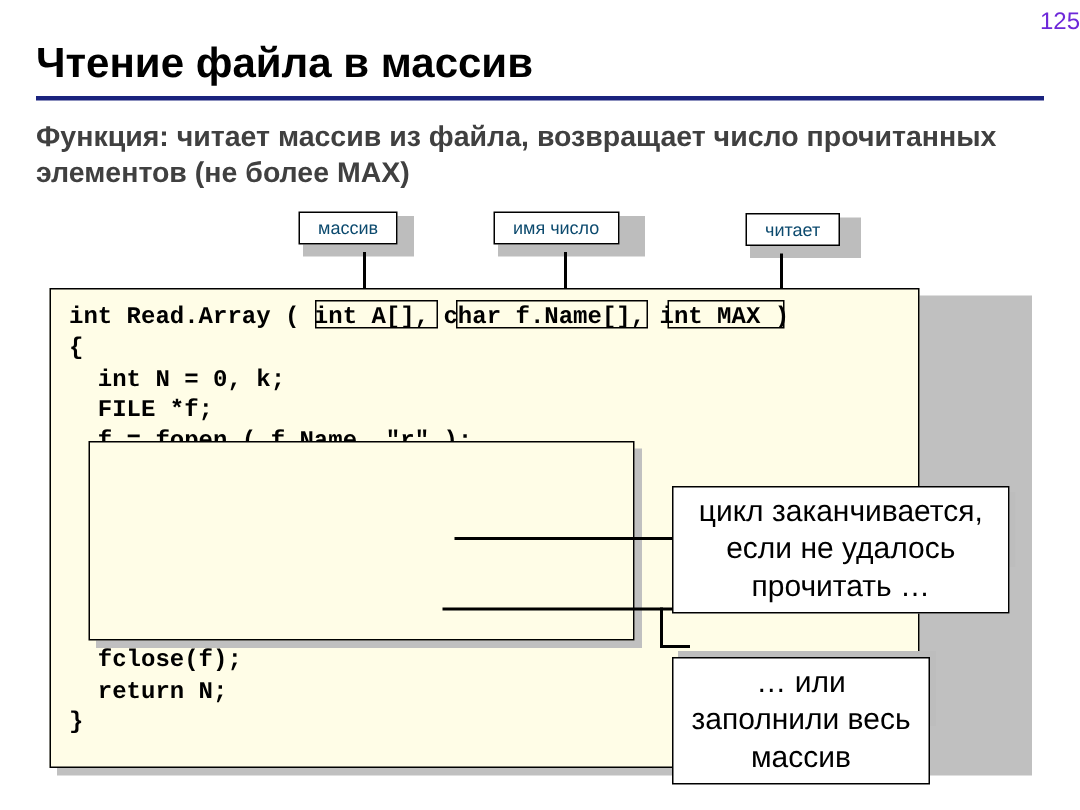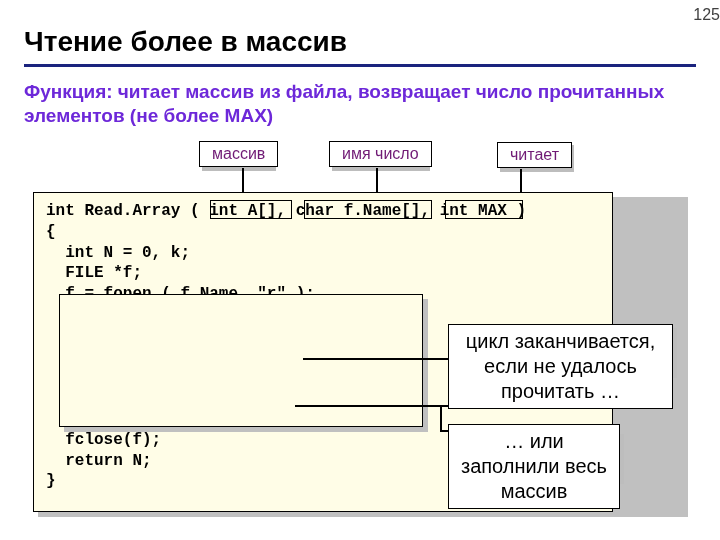--- a/index.html
+++ b/index.html
@@ -9,21 +9,21 @@
     background: #fff;
     font-family: Arial, Helvetica, sans-serif;
     position: relative;
     overflow: hidden;
   }
   .page-num {
     position: absolute;
     top: 6px;
     right: 0px;
     font-size: 16px;
-    color: #404040;
+    color: #6d28d9;
   }
   .title {
     position: absolute;
     top: 26px;
     left: 24px;
     font-size: 28px;
     font-weight: bold;
     color: #000;
   }
   .hr {
@@ -34,30 +34,30 @@
     height: 3px;
     background: #1a237e;
   }
   .subtitle {
     position: absolute;
     top: 80px;
     left: 24px;
     width: 672px;
     font-size: 19px;
     font-weight: bold;
-    color: #6d28d9;
+    color: #404040;
     line-height: 1.25;
   }
   .label-box {
     position: absolute;
     background: #fff;
     border: 1.5px solid #000;
-    font-size: 16px;
+    font-size: 12px;
     padding: 3px 12px;
-    color: #701a75;
+    color: #0c4a6e;
   }
   .label-shadow {
     position: absolute;
     background: #bdbdbd;
   }
   .lbl-array-sh { top: 144px; left: 202px; width: 74px; height: 27px; }
   .lbl-array    { top: 141px; left: 199px; }
   .lbl-fname-sh { top: 144px; left: 332px; width: 98px; height: 27px; }
   .lbl-fname    { top: 141px; left: 329px; }
   .lbl-limit-sh { top: 145px; left: 500px; width: 74px; height: 27px; }
@@ -130,38 +130,38 @@
     padding: 4px 8px;
     line-height: 1.25;
   }
   .note-shadow {
     position: absolute;
     background: #bdbdbd;
   }
   .note1-sh { top: 328px; left: 452px; width: 225px; height: 50px; }
   .note1    { top: 324px; left: 448px; width: 225px; }
   .note2-sh { top: 434px; left: 452px; width: 172px; height: 50px; }
-  .note2    { top: 424px; left: 448px; width: 172px; }
+  .note2    { top: 438px; left: 448px; width: 172px; }
 
   .arrow-h {
     position: absolute;
     height: 2px;
     background: #000;
   }
   .ah1 { top: 358px; left: 303px; width: 145px; }
   .ah2 { top: 405px; left: 295px; width: 160px; }
   .ah2b { top: 405px; left: 440px; width: 2px; height: 25px; background:#000; position:absolute; }
   .ah2c { top: 430px; left: 440px; width: 20px; }
 </style>
 </head>
 <body>
 
 <div class="page-num">125</div>
 
-<div class="title">Чтение более в массив</div>
+<div class="title">Чтение файла в массив</div>
 <div class="hr"></div>
 
 <div class="subtitle">Функция: читает массив из файла, возвращает число прочитанных элементов (не более MAX)</div>
 
 <div class="label-shadow lbl-array-sh"></div>
 <div class="label-box lbl-array">массив</div>
 <div class="label-shadow lbl-fname-sh"></div>
 <div class="label-box lbl-fname">имя число</div>
 <div class="label-shadow lbl-limit-sh"></div>
 <div class="label-box lbl-limit">читает</div>

